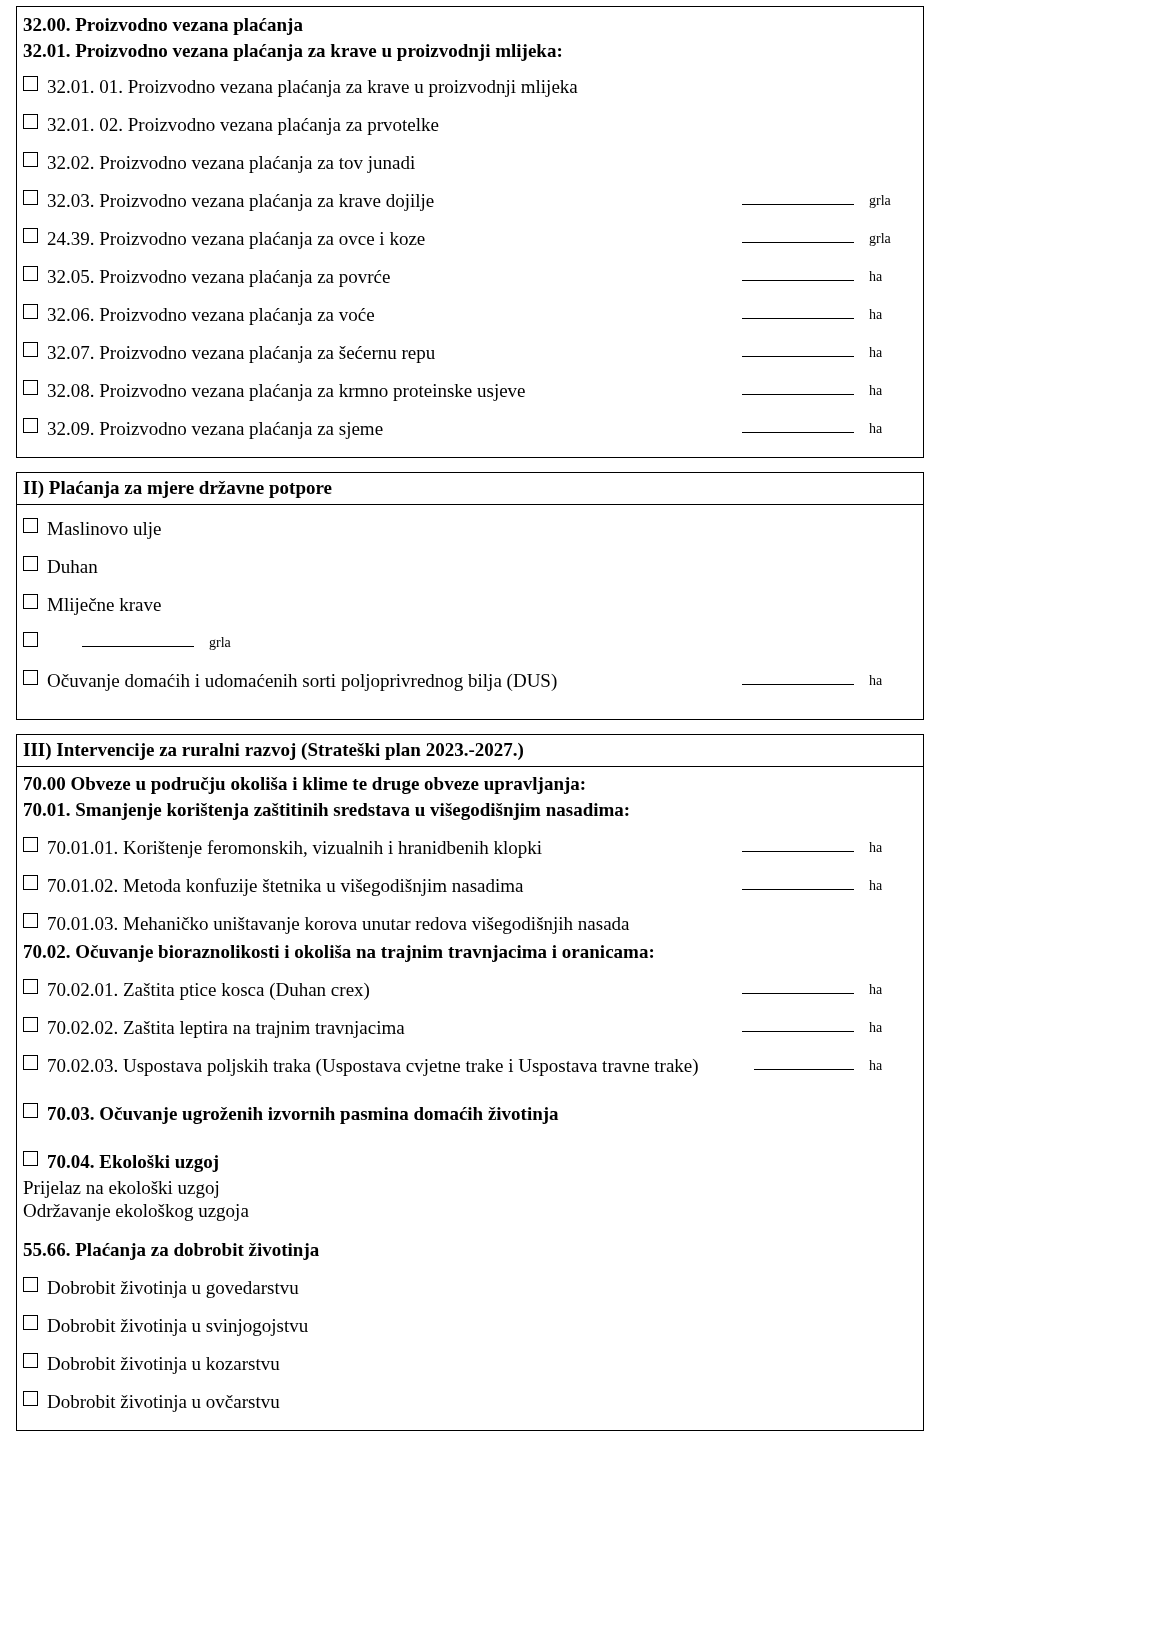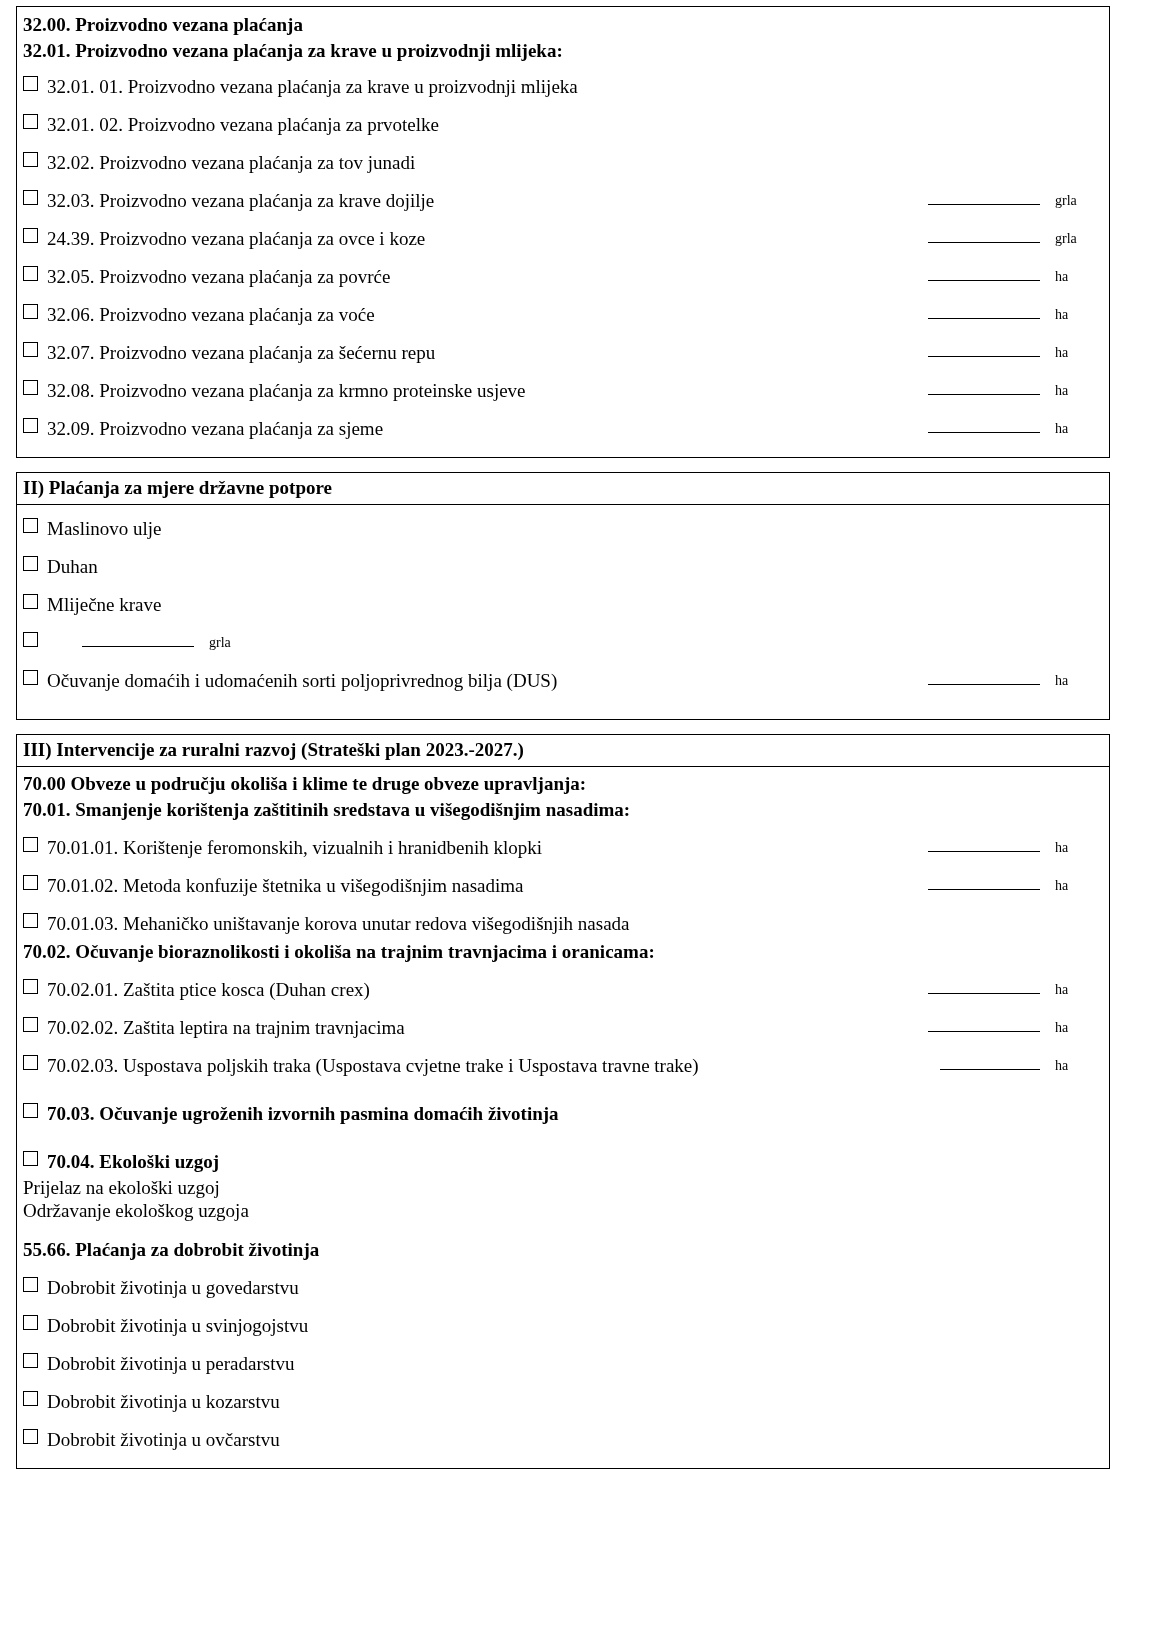--- a/index.html
+++ b/index.html
@@ -13,21 +13,21 @@
     color: #000000;
   }
   .page {
     width: 1159px;
     box-sizing: border-box;
     padding: 6px 16px 0 16px;
   }
   .block {
     border: 1.5px solid #000;
     box-sizing: border-box;
-    width: 1094px;
+    width: 908px;
     margin: 0 0 14px 0;
   }
   .hdr-row {
     border-bottom: 1.5px solid #000;
     padding: 3px 6px 4px 6px;
   }
   .hdr {
     font-weight: bold;
     font-size: 19px;
     line-height: 24px;
@@ -322,25 +322,20 @@
         <span class="label">Dobrobit životinja u govedarstvu</span>
         <span class="unit-wrap"></span>
       </div>
 
       <div class="row">
         <span class="cb"></span>
         <span class="label">Dobrobit životinja u svinjogojstvu</span>
         <span class="unit-wrap"></span>
       </div>
 
-      <div class="row">
-        <span class="cb"></span>
-        <span class="label">Dobrobit životinja u peradarstvu</span>
-        <span class="unit-wrap"></span>
-      </div>
 
       <div class="row">
         <span class="cb"></span>
         <span class="label">Dobrobit životinja u kozarstvu</span>
         <span class="unit-wrap"></span>
       </div>
 
       <div class="row last">
         <span class="cb"></span>
         <span class="label">Dobrobit životinja u ovčarstvu</span>

